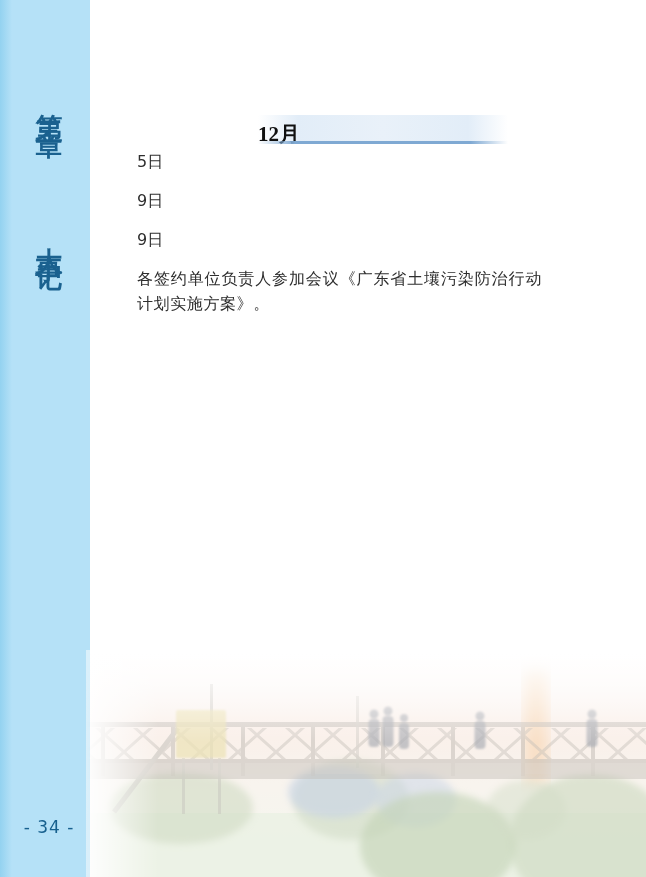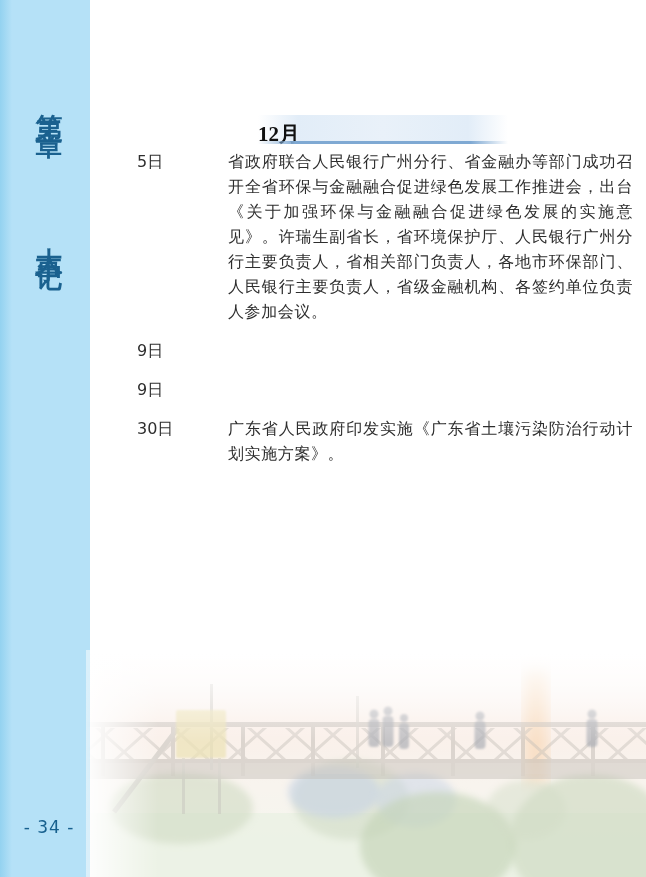--- a/index.html
+++ b/index.html
@@ -92,21 +92,21 @@
   }
 
   
   .events {
     position: absolute;
     left: 137px; top: 149px;
     width: 496px;
   }
   .event {
     display: flex;
-    align-items: flex-start;
+    align-items: flex-end;
     margin-bottom: 14px;
   }
   .event .date {
     width: 91px;
     flex: 0 0 91px;
     font-size: 16px;
     line-height: 25px;
     color: #2e2e2e;
   }
   .event .text {
@@ -140,31 +140,29 @@
   </div>
 
   <div class="month-header">
     <div class="month-label">12月</div>
     <div class="band-underline"></div>
   </div>
 
   <div class="events">
     <div class="event">
       <div class="date">5日</div>
-      <div class="text">省政府联合人民银行广州分行、省金融办等部门成功召开全省环保与金融融合促进绿色发展工作推进会，出台《关于加强环保与金融融合促进绿色发展的实施意见》。许瑞生副省长，省环境保护厅、人民银行广州分行主要负责人，省相关部门负责人，各地市环保部门、人民银行主要负责人，省级金融机构、各签约单位负责人参加会议。</div>
     </div>
     <div class="event">
       <div class="date">9日</div>
     </div>
     <div class="event">
       <div class="date">9日</div>
     </div>
     <div class="event">
-      <div class="date">30日</div>
-      <div class="text">广东省人民政府印发实施《广东省土壤污染防治行动计划实施方案》。</div>
+      <div class="text">各签约单位负责人参加会议《广东省土壤污染防治行动计划实施方案》。</div>
     </div>
   </div>
 
   <div class="footer-photo">
     <svg width="560" height="227" viewBox="0 0 560 227">
       <defs>
         <linearGradient id="sky" x1="0" y1="0" x2="0" y2="1">
           <stop offset="0" stop-color="#ffffff"></stop>
           <stop offset="0.35" stop-color="#f7e2d6"></stop>
           <stop offset="0.62" stop-color="#f2ebdf"></stop>

